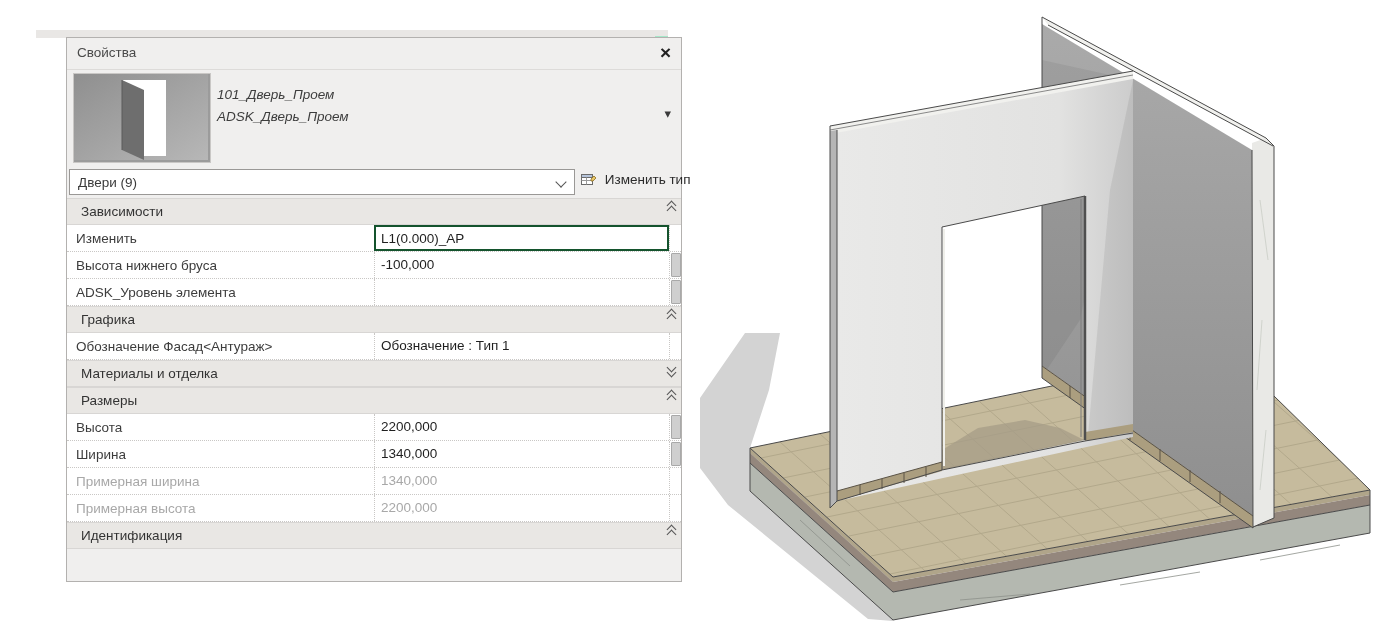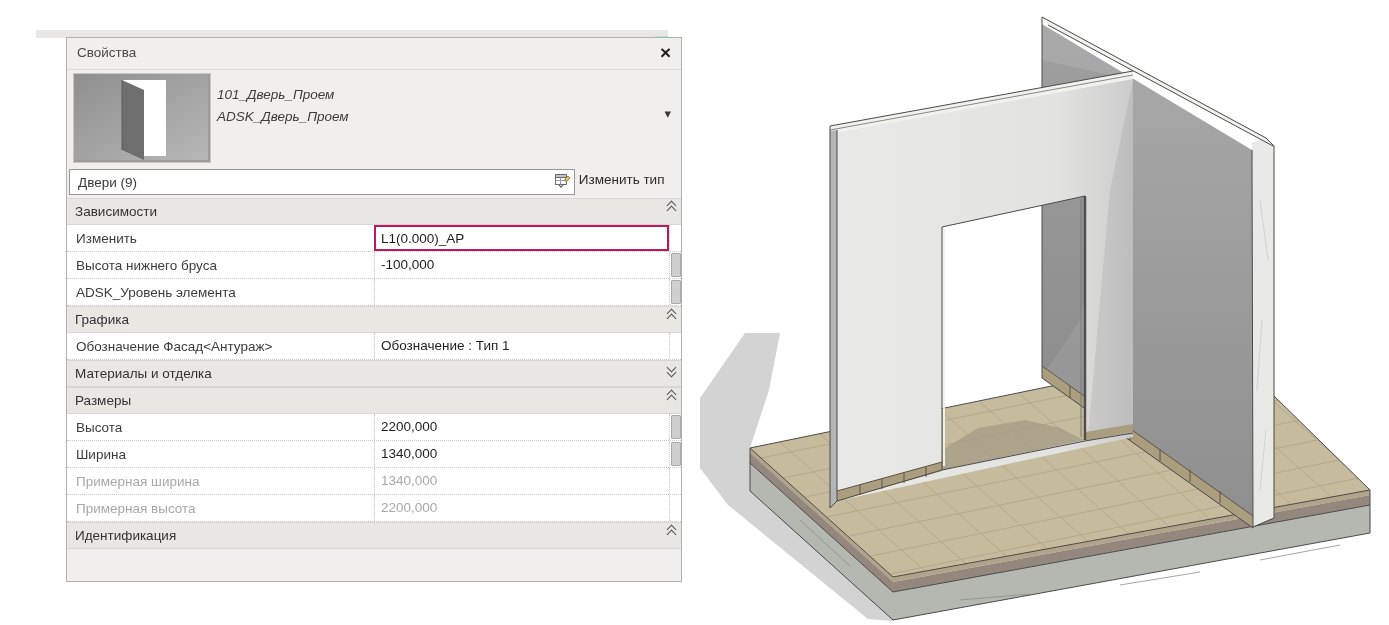--- a/index.html
+++ b/index.html
@@ -15,39 +15,39 @@
   .panel-title .t{position:absolute;left:10px;top:7px;font-size:13.5px;color:#4a4a4a;}
   .close-x{position:absolute;right:10px;top:3px;font-size:19px;font-weight:bold;color:#222;cursor:pointer;line-height:24px;}
   .preview{position:absolute;left:0;top:32px;right:0;height:96px;}
   .thumb{position:absolute;left:6px;top:3px;width:136px;height:88px;border:1px solid #c9c7c5;background:#9b9b9b;}
   .type-names{position:absolute;left:150px;top:14px;line-height:22px;color:#3d3d3d;font-style:italic;}
   .preview-arrow{position:absolute;right:10px;top:36px;color:#3a3a3a;font-size:13px;}
   .combo-row{position:absolute;left:0;top:130px;right:0;height:29px;}
   .combo{position:absolute;left:2px;top:1px;width:506px;height:26px;background:#fff;border:1px solid #9a9896;box-sizing:border-box;}
   .combo .cv{position:absolute;left:8px;top:5px;color:#3a3a3a;}
   .combo .carr{position:absolute;right:9px;top:8px;width:7px;height:7px;border-right:1.5px solid #555;border-bottom:1.5px solid #555;transform:rotate(45deg);}
-  .edit-type{position:absolute;left:488px;top:4px;height:22px;cursor:pointer;white-space:nowrap;}
+  .edit-type{position:absolute;left:514px;top:4px;height:22px;cursor:pointer;white-space:nowrap;}
   .edit-type svg{vertical-align:-3px;margin-right:4px;}
   .edit-type .lbl{color:#2b2b2b;font-size:13.5px;}
 
   
   .ptable{position:absolute;left:0;top:160px;right:0;}
   .prow{position:relative;display:flex;height:27px;box-sizing:border-box;align-items:center;}
   .prow.sec{background:#e9e7e4;border-top:1px solid #d8d6d4;border-bottom:1px solid #d8d6d4;}
-  .prow.sec .slabel{padding-left:8px;color:#333;}
+  .prow.sec .slabel{padding-left:14px;color:#333;}
   .chev{position:absolute;right:4px;top:4px;width:12px;display:flex;flex-direction:column;align-items:center;cursor:pointer;}
   .chev i{display:block;width:6px;height:6px;border-right:1.3px solid #555;border-bottom:1.3px solid #555;margin:-1px 0;}
   .chev.up i{transform:rotate(-135deg);}
   .chev.dn i{transform:rotate(45deg);}
   .prow.prop{background:#fff;border-bottom:1px dotted #c9c7c5;}
   .plabel{width:307px;padding-left:9px;box-sizing:border-box;color:#3d3d3d;overflow:hidden;white-space:nowrap;}
   .pval{width:295px;height:100%;box-sizing:border-box;border-left:1px dotted #c9c7c5;padding:5px 0 0 6px;color:#1f1f1f;background:#fff;overflow:hidden;white-space:nowrap;}
   .pstrip{flex:1;height:100%;box-sizing:border-box;border-left:1px dotted #c9c7c5;position:relative;}
   .thumbbtn{position:absolute;left:1px;top:1px;width:10px;height:24px;background:#cfcfcf;border:1px solid #a9a9a9;box-sizing:border-box;border-radius:1px;}
-  .prow.selected .pval{border:2px solid #be185d;padding:4px 12px 0 5px;}
+  .prow.selected .pval{border:2px solid #14532d;padding:4px 12px 0 5px;}
   .prow.disabled .plabel,.prow.disabled .pval{color:#a8a8a8;}
 
   
   .view3d{position:absolute;left:700px;top:0;width:689px;height:625px;}
 </style>
 </head>
 <body>
 
 <div class="top-strip"></div>
 <div class="mint-tab"></div>

